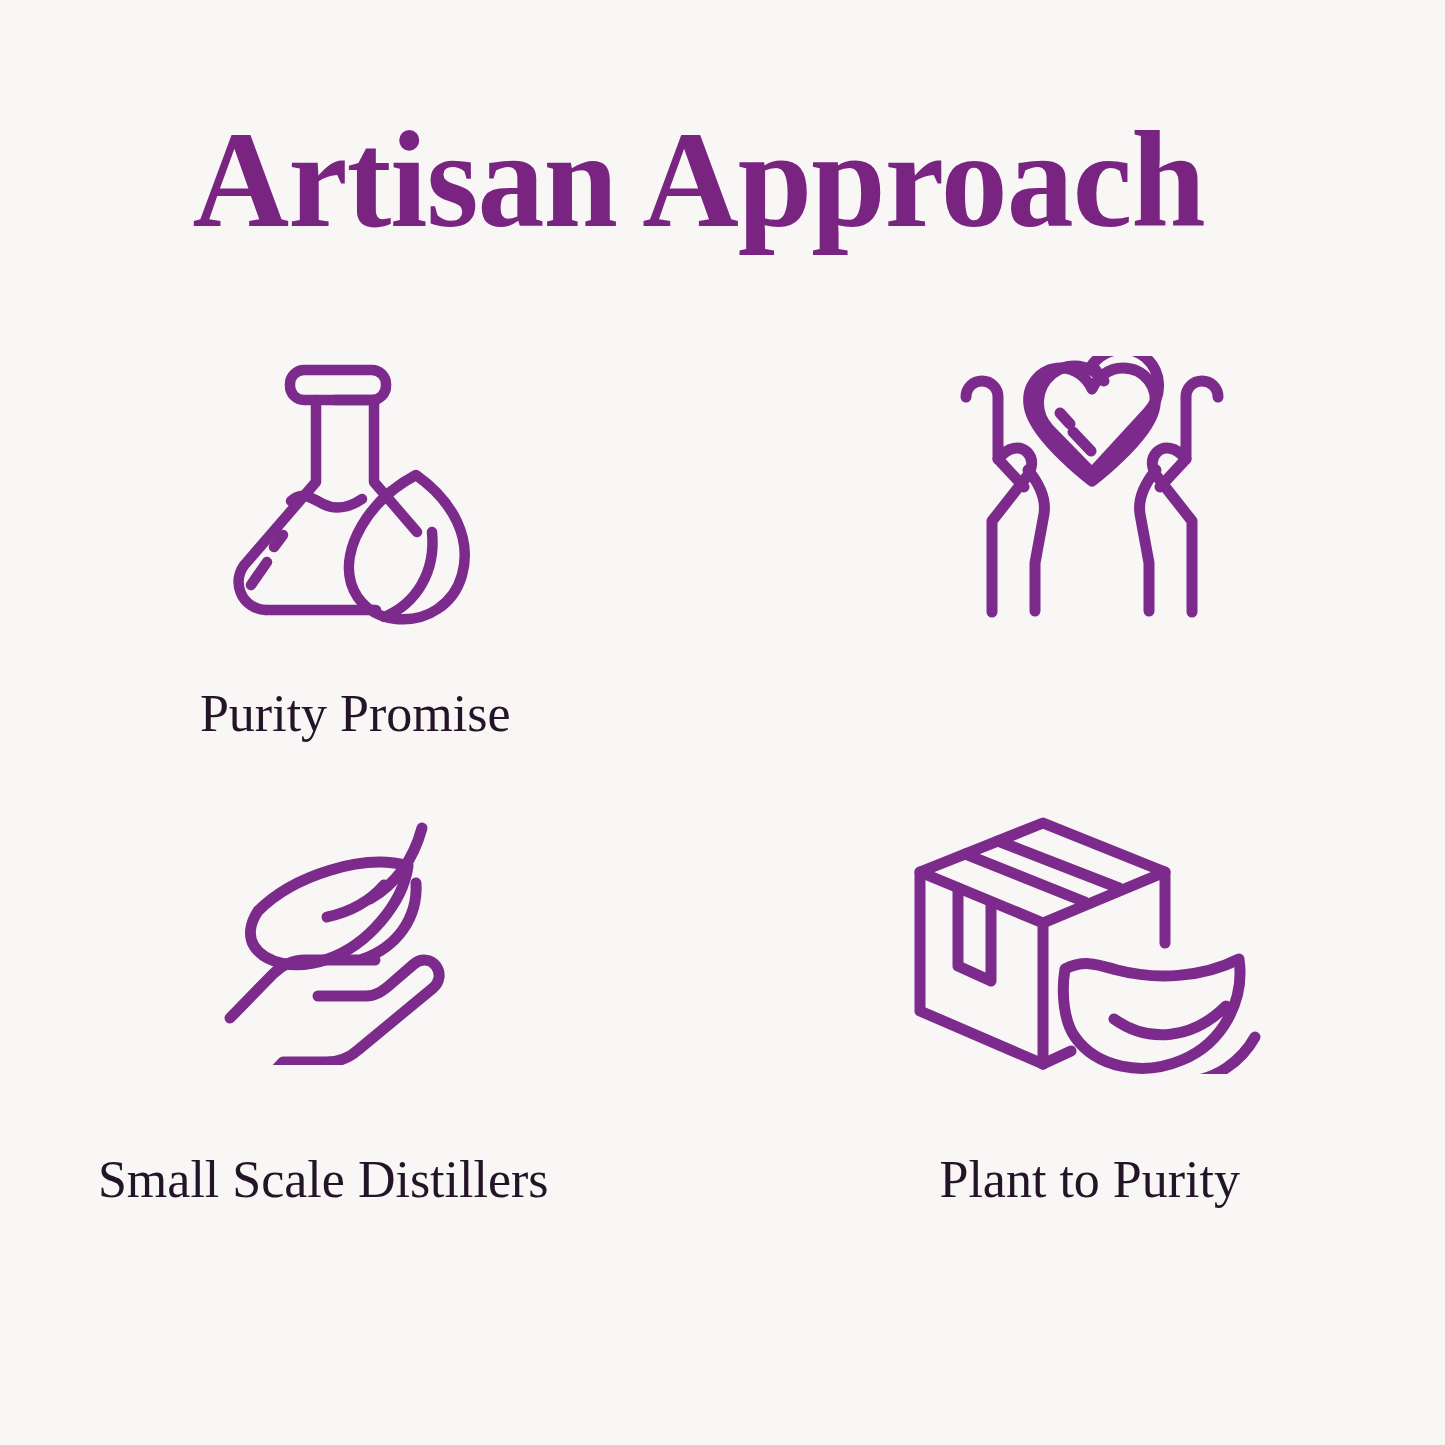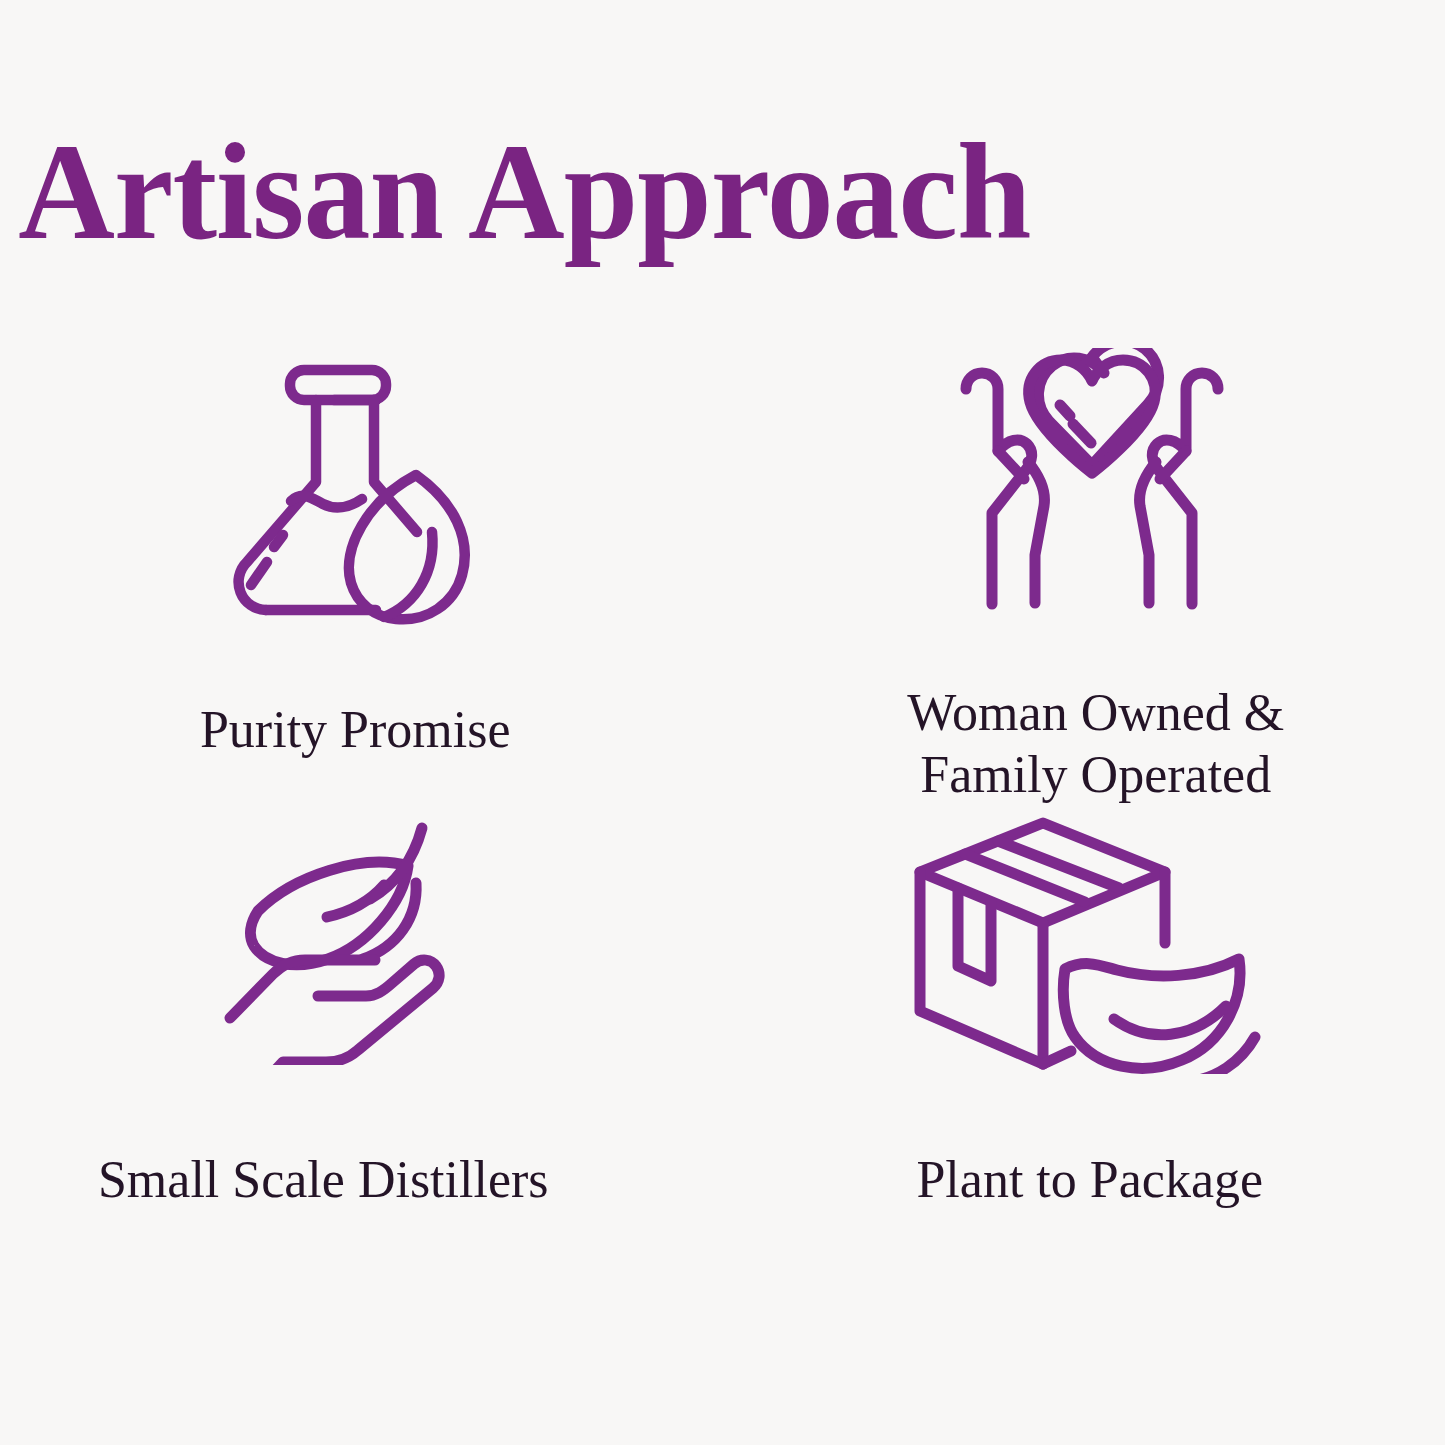--- a/index.html
+++ b/index.html
@@ -18,24 +18,24 @@
     position: relative;
     width: 1445px;
     height: 1445px;
     background: #f8f7f6;
     box-sizing: border-box;
   }
 
   
   .title-wrap {
     position: absolute;
-    top: 120px;
+    top: 108px;
     left: 0;
     width: 1223px;
-    text-align: left;
+    text-align: right;
   }
   .page-title {
     font-family: "Liberation Serif", "DejaVu Serif", serif;
     font-weight: bold;
     font-size: 138px;
     line-height: 1.05;
     letter-spacing: -1px;
     color: #7a2482;
     margin: 0;
     white-space: nowrap;
@@ -70,21 +70,21 @@
   }
   .icon-box.row2 {
     height: 270px;
   }
 
   .icon-svg {
     display: block;
   }
 
   .cell-label {
-    margin-top: 64px;
+    margin-top: 48px;
     font-family: "Liberation Serif", "DejaVu Serif", serif;
     font-size: 52px;
     line-height: 1.18;
     color: #241427;
     text-align: center;
     white-space: pre-line;
     max-width: 560px;
   }
   .cell.row2 .cell-label {
     margin-top: 74px;
@@ -157,22 +157,20 @@
 
           <path d="M24 41 c0 -9 7 -16 16 -16 c9 0 16 7 16 16 l0 62 c10 -12 22 -14 29 -7 c7 7 6 17 -2 27 l-33 42 l0 91"></path>
           <path d="M56 103 l26 28"></path>
           <path d="M86 114 c14 17 18 31 16 44 l-9 49 l0 48"></path>
 
           <path d="M276 41 c0 -9 -7 -16 -16 -16 c-9 0 -16 7 -16 16 l0 62 c-10 -12 -22 -14 -29 -7 c-7 7 -6 17 2 27 l33 42 l0 91"></path>
           <path d="M244 103 l-26 28"></path>
           <path d="M214 114 c-14 17 -18 31 -16 44 l9 49 l0 48"></path>
         </svg>
       </div>
-      <div class="cell-label">Woman Owned &amp;
-Family Operated</div>
     </div>
 
     <div class="cell cell-3 row2">
       <div class="icon-box row2">
         <svg class="icon-svg" width="244" height="250" viewBox="0 0 244 250" fill="none" stroke="#7d2a8d" stroke-width="11" stroke-linecap="round" stroke-linejoin="round">
 
           <path d="M41 96 c35 -35 105 -58 150 -45 c-5 37 -40 79 -80 93 c-34 12 -63 4 -74 -13 c-6 -10 -4 -23 4 -35 z"></path>
 
           <path d="M205 13 c-9 33 -28 57 -52 71"></path>
 
@@ -206,17 +204,17 @@
 
           <path d="M55 82 L55 160 L88 175 L88 97"></path>
 
           <path d="M162 163 c20 -10 34 -4 52 1 c38 10 85 8 122 -11 c6 41 -16 84 -57 101 c-40 17 -86 7 -107 -23 c-11 -15 -14 -44 -10 -68 z"></path>
 
           <path d="M211 213 c35 25 79 20 112 -13"></path>
 
           <path d="M352 231 c-14 25 -39 42 -68 45"></path>
         </svg>
       </div>
-      <div class="cell-label">Plant to Package</div>
+      <div class="cell-label">Plant to Purity</div>
     </div>
 
   </div>
 </div>
 
 </body></html>

